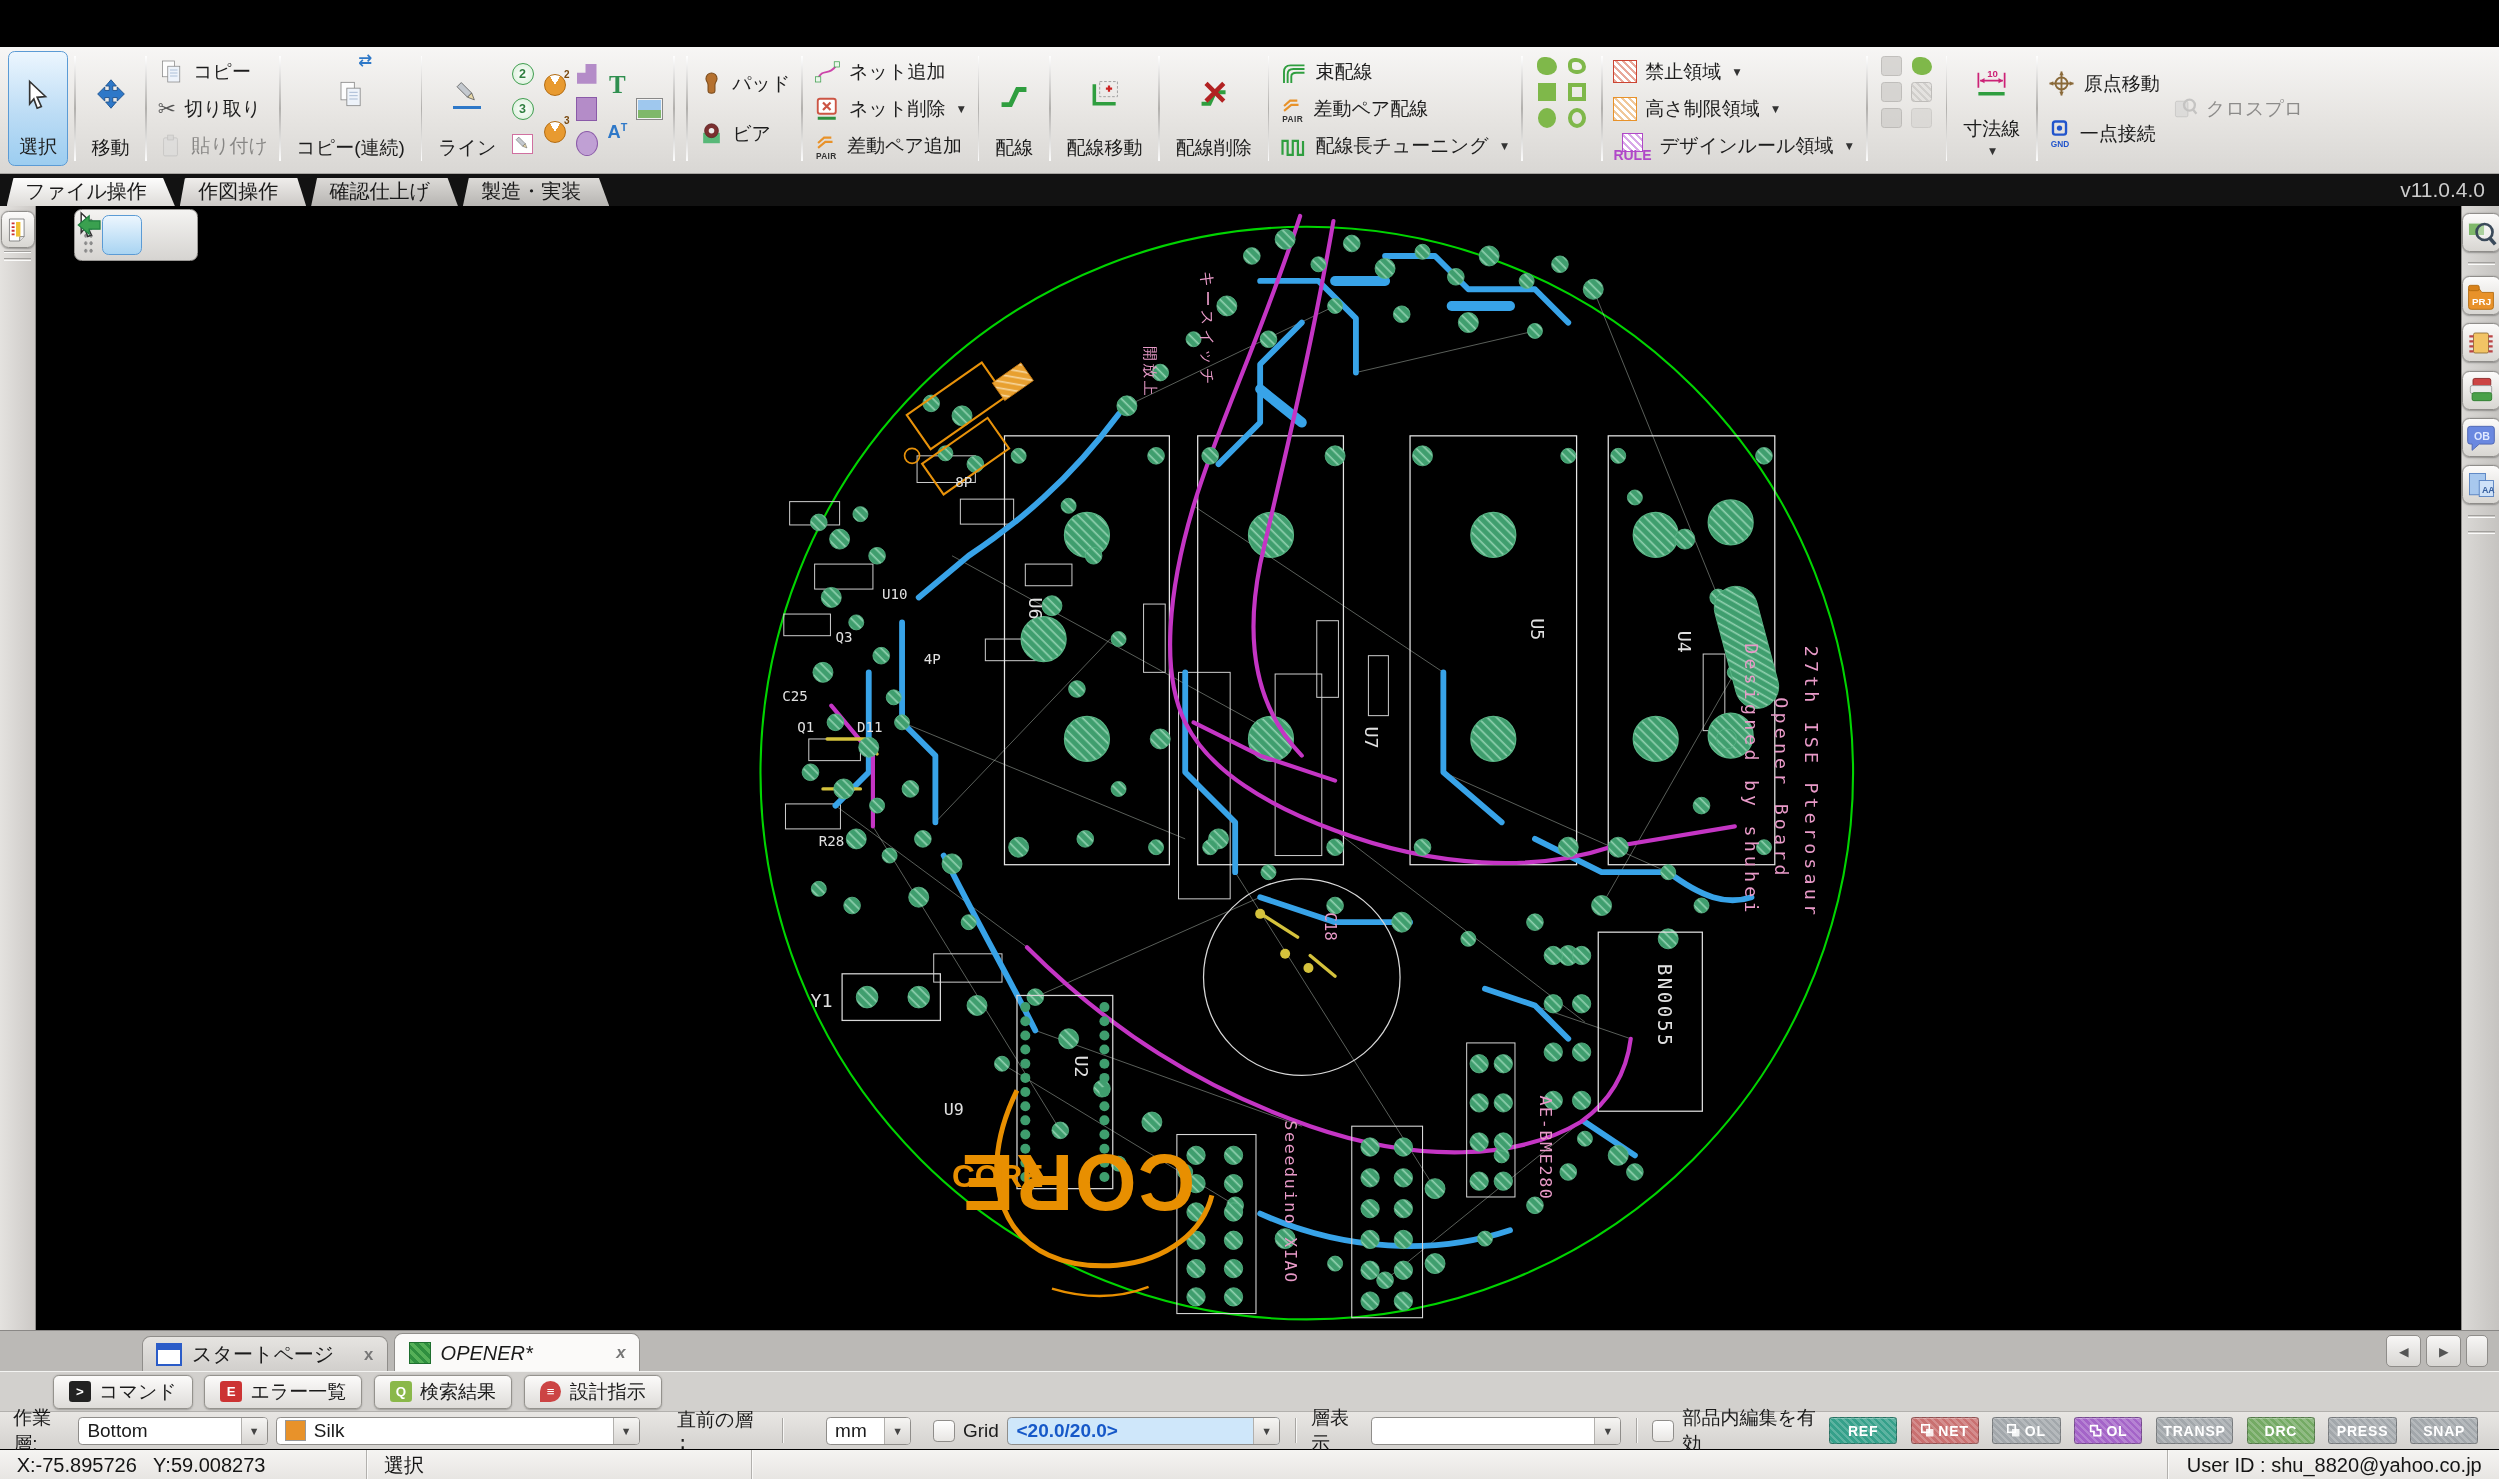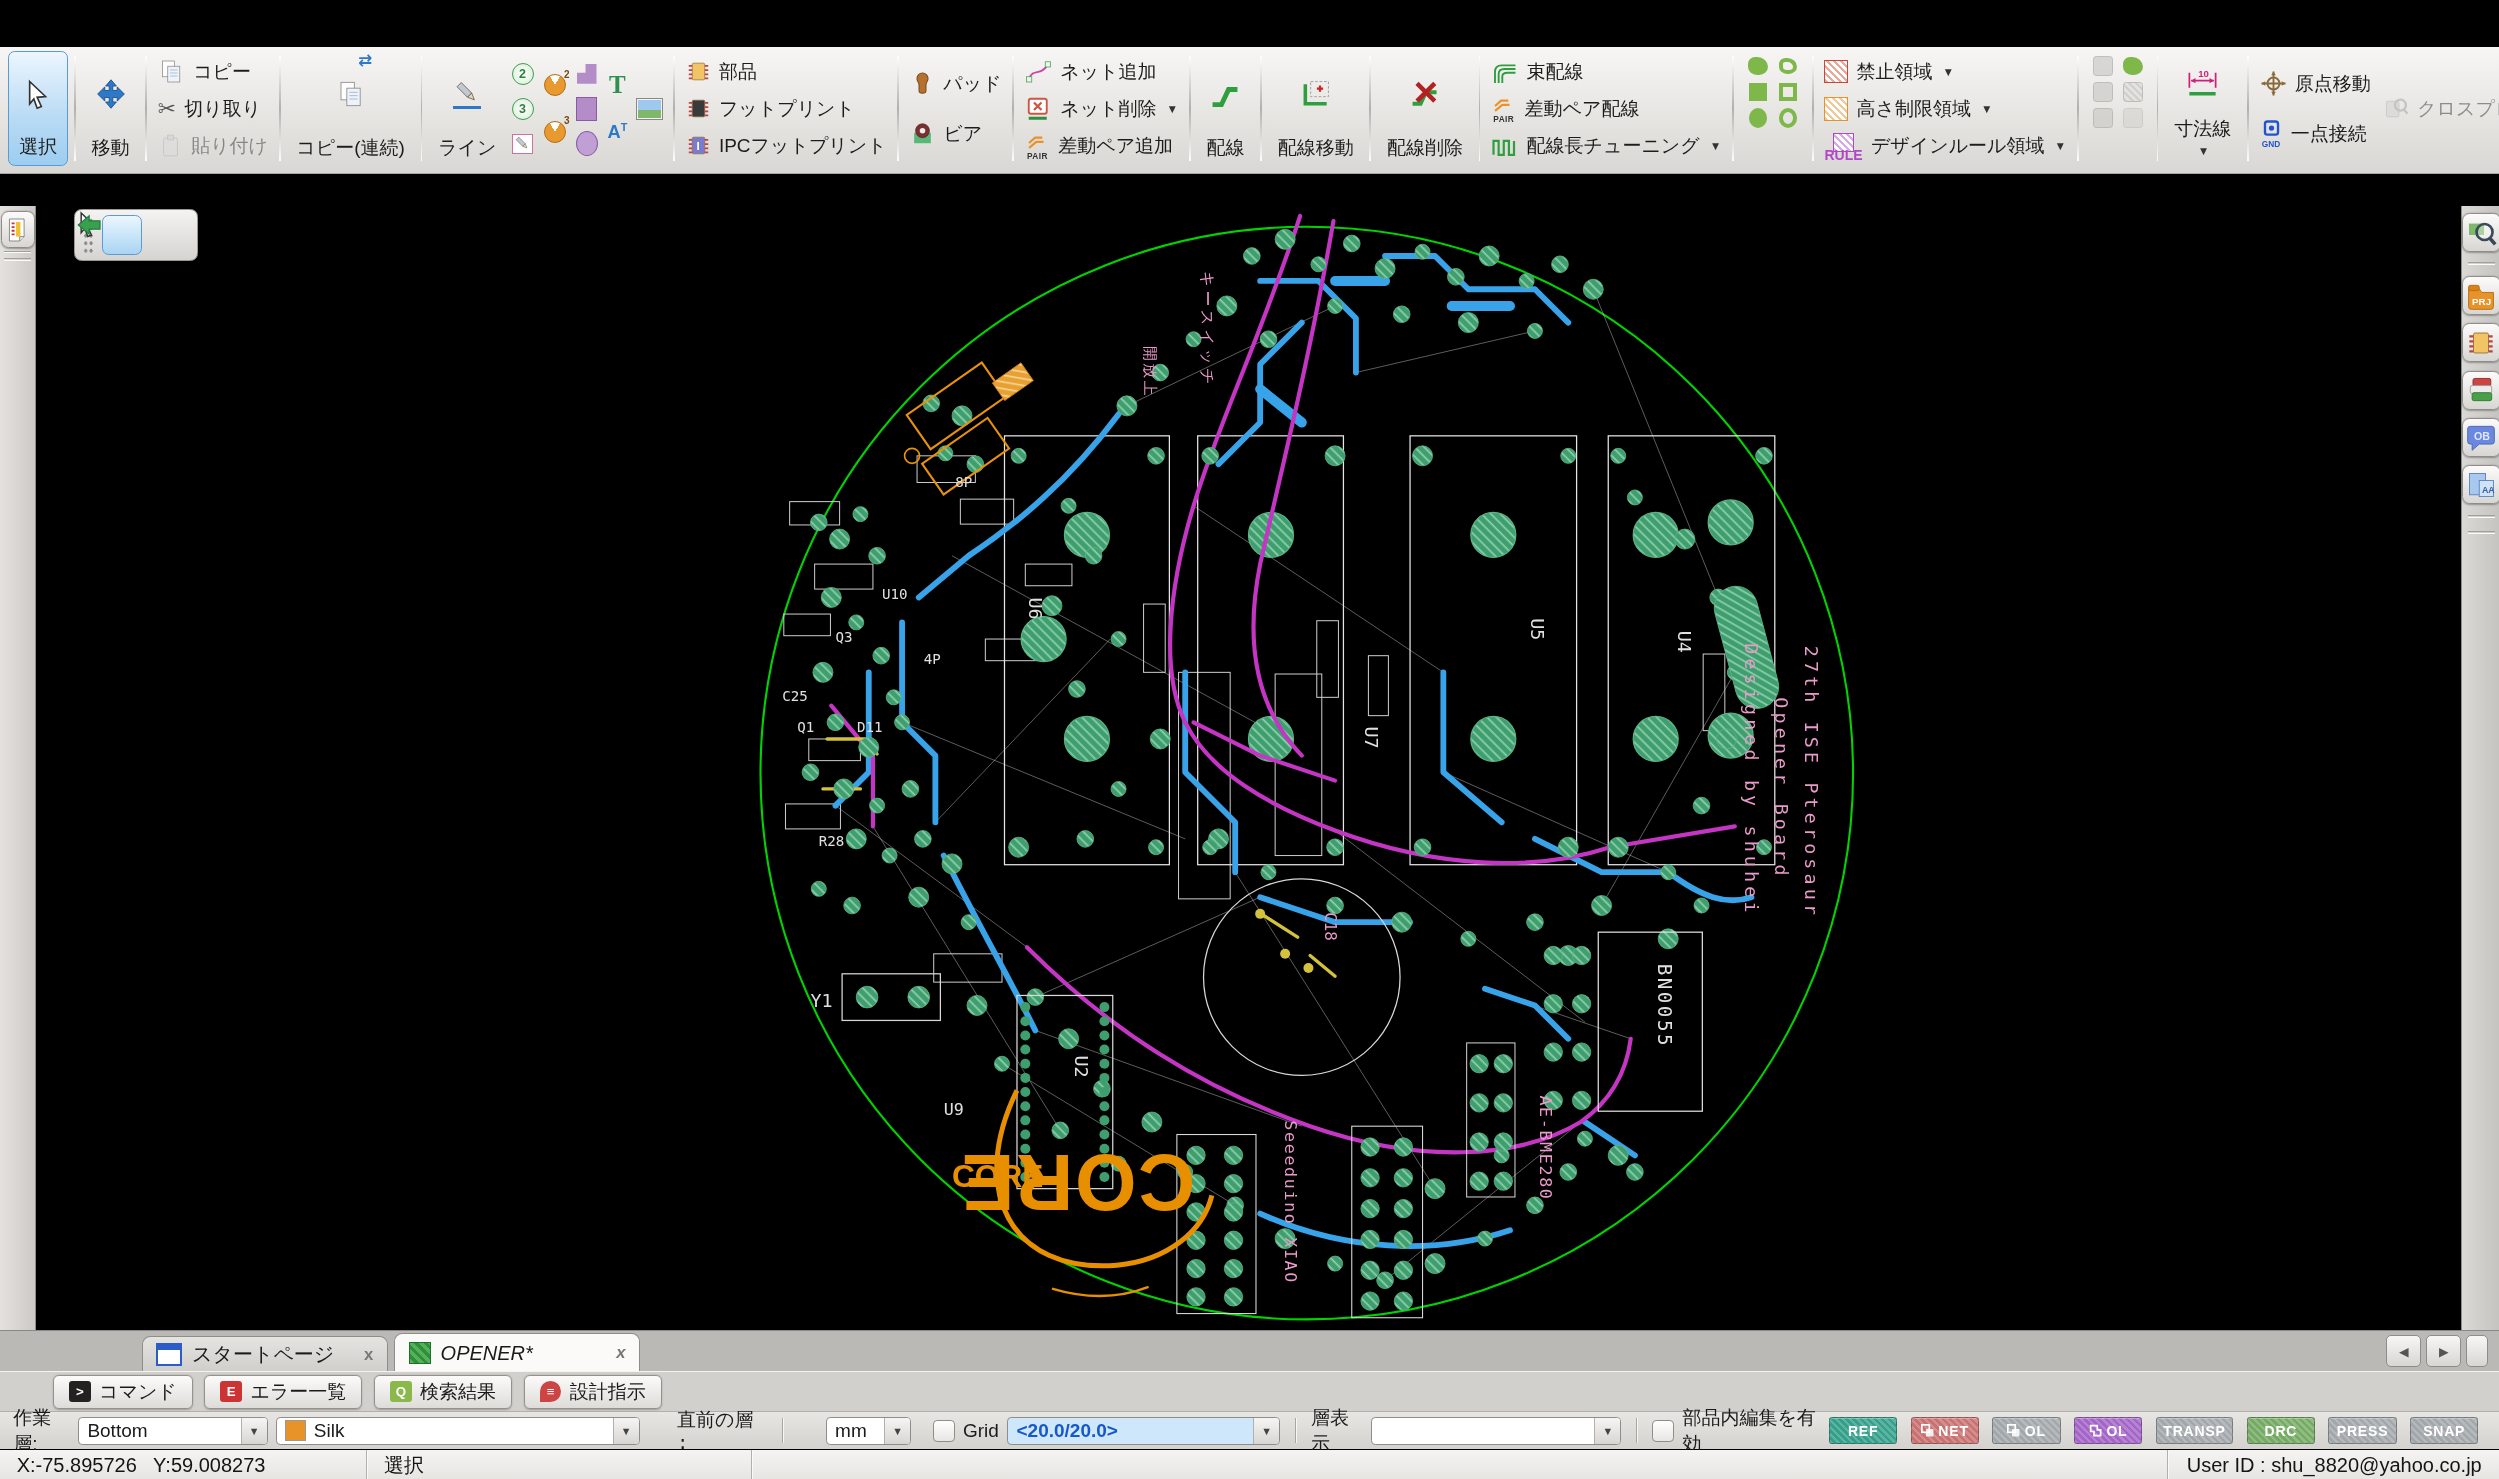--- a/index.html
+++ b/index.html
@@ -351,47 +351,20 @@
             <span class="atblue">A<sup>T</sup></span>
           </span>
       </div>
       <div class="rcol">
         <span class="mi">
             <span class="imgic"></span>
           </span>
       </div>
     </div>
     <div class="rsep"></div>
-    <div class="rcol">
-      <div class="rrow">
-          <span class="ic" style="color:#f2c465;">
-            <svg width="25" height="25" viewBox="0 0 30 30">
-              <use href="#sy-chip"></use>
-            </svg>
-          </span>
-          <span>部品</span>
-        </div>
-      <div class="rrow">
-          <span class="ic" style="color:#3a3a3a;">
-            <svg width="25" height="25" viewBox="0 0 30 30">
-              <use href="#sy-chip"></use>
-            </svg>
-          </span>
-          <span>フットプリント</span>
-        </div>
-      <div class="rrow">
-          <span class="ic" style="color:#7a7ad0;position:relative;">
-            <svg width="25" height="25" viewBox="0 0 30 30">
-              <use href="#sy-chip"></use>
-            </svg>
-            <span style="position:absolute;color:#fff;font-size:11.7px;font-weight:bold;">I</span>
-          </span>
-          <span>IPCフットプリント</span>
-        </div>
-    </div>
     <div class="rsep"></div>
     <div class="rcol">
       <div class="rrow">
           <span class="ic">
             <svg width="25" height="27" viewBox="0 0 30 32">
               <use href="#sy-pad"></use>
             </svg>
           </span>
           <span>パッド</span>
         </div>
@@ -566,20 +539,27 @@
             <svg width="28" height="28" viewBox="0 0 34 34">
               <use href="#sy-xprobe"></use>
             </svg>
           </span>
           <span>クロスプロ</span>
         </div>
     </div>
 
   </div>
 
+  <div id="cattabs" class="band">
+    <div class="cattab t0">ファイル操作</div>
+    <div class="cattab active">作図操作</div>
+    <div class="cattab rest">確認仕上げ</div>
+    <div class="cattab rest">製造・実装</div>
+    <div class="version">v11.0.4.0</div>
+  </div>
 
   <div id="main" class="band">
     <div id="leftstrip">
       <div class="dockbtn" style="width:32px;height:35px;">
           <svg width="27" height="28" viewBox="0 0 32 34">
             <use href="#sy-doclist"></use>
           </svg>
         </div>
       <div class="dockdiv"></div>
       <div class="dockdiv"></div>

